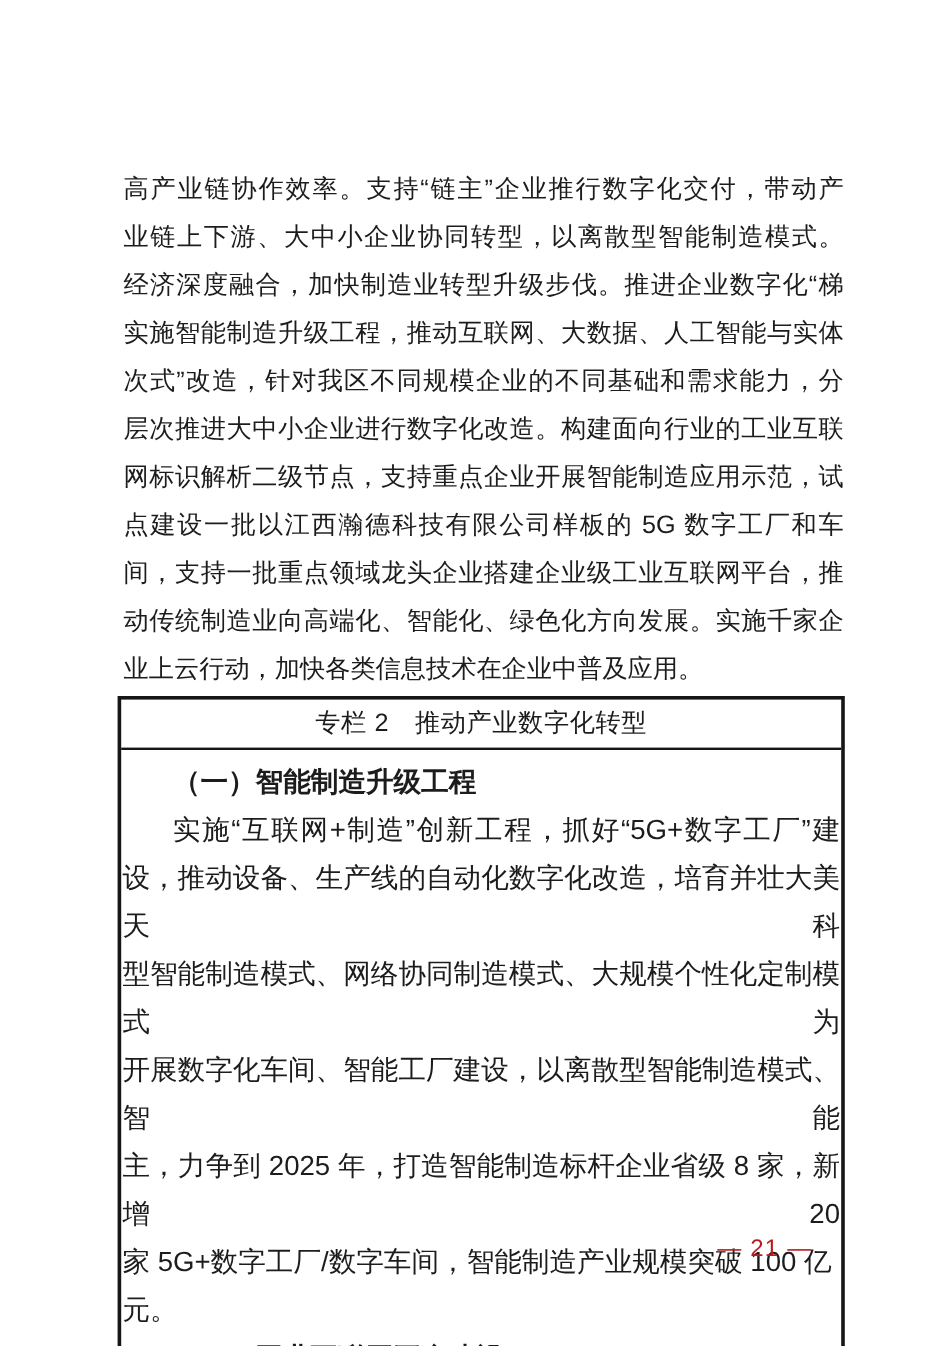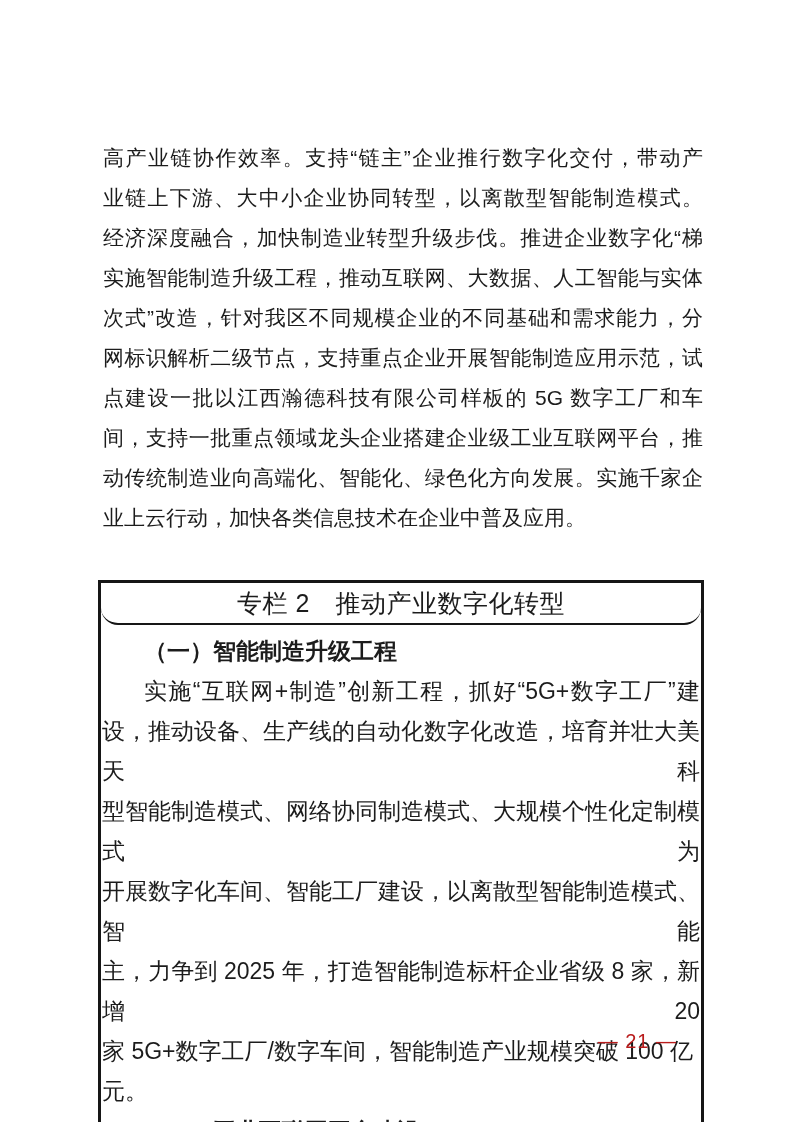--- a/index.html
+++ b/index.html
@@ -34,26 +34,25 @@
   .panel {
     position: absolute;
     left: 98px;
     top: 580px;
     width: 606px;
     box-sizing: border-box;
     border: 3px solid #161616;
     background: #ffffff;
   }
   .panel-title {
-    font-size: 25px;
+    font-size: 21px;
     line-height: 40px;
     text-align: center;
     border-bottom: 2px solid #161616;
     letter-spacing: 0.5px;
-    border-radius: 17px;
   }
   .panel-body {
     padding: 6px 1px 5px 1px;
     font-size: 23px;
     line-height: 40px;
   }
   .heading {
     font-weight: bold;
     text-indent: 42px;
     text-align: left;
@@ -77,20 +76,21 @@
 <body>
 
 <div class="page">
 
   <div class="body-text">
     <div class="line just">高产业链协作效率。支持“链主”企业推行数字化交付，带动产</div>
     <div class="line just">业链上下游、大中小企业协同转型，以离散型智能制造模式。</div>
     <div class="line just">经济深度融合，加快制造业转型升级步伐。推进企业数字化“梯</div>
     <div class="line just">实施智能制造升级工程，推动互联网、大数据、人工智能与实体</div>
     <div class="line just">次式”改造，针对我区不同规模企业的不同基础和需求能力，分</div>
+    <div class="line just">层次推进大中小企业进行数字化改造。构建面向行业的工业互联</div>
     <div class="line just">网标识解析二级节点，支持重点企业开展智能制造应用示范，试</div>
     <div class="line just">点建设一批以江西瀚德科技有限公司样板的 5G 数字工厂和车</div>
     <div class="line just">间，支持一批重点领域龙头企业搭建企业级工业互联网平台，推</div>
     <div class="line just">动传统制造业向高端化、智能化、绿色化方向发展。实施千家企</div>
     <div class="line">业上云行动，加快各类信息技术在企业中普及应用。</div>
   </div>
 
   <div class="panel">
     <div class="panel-title">专栏 2　推动产业数字化转型</div>
     <div class="panel-body">

